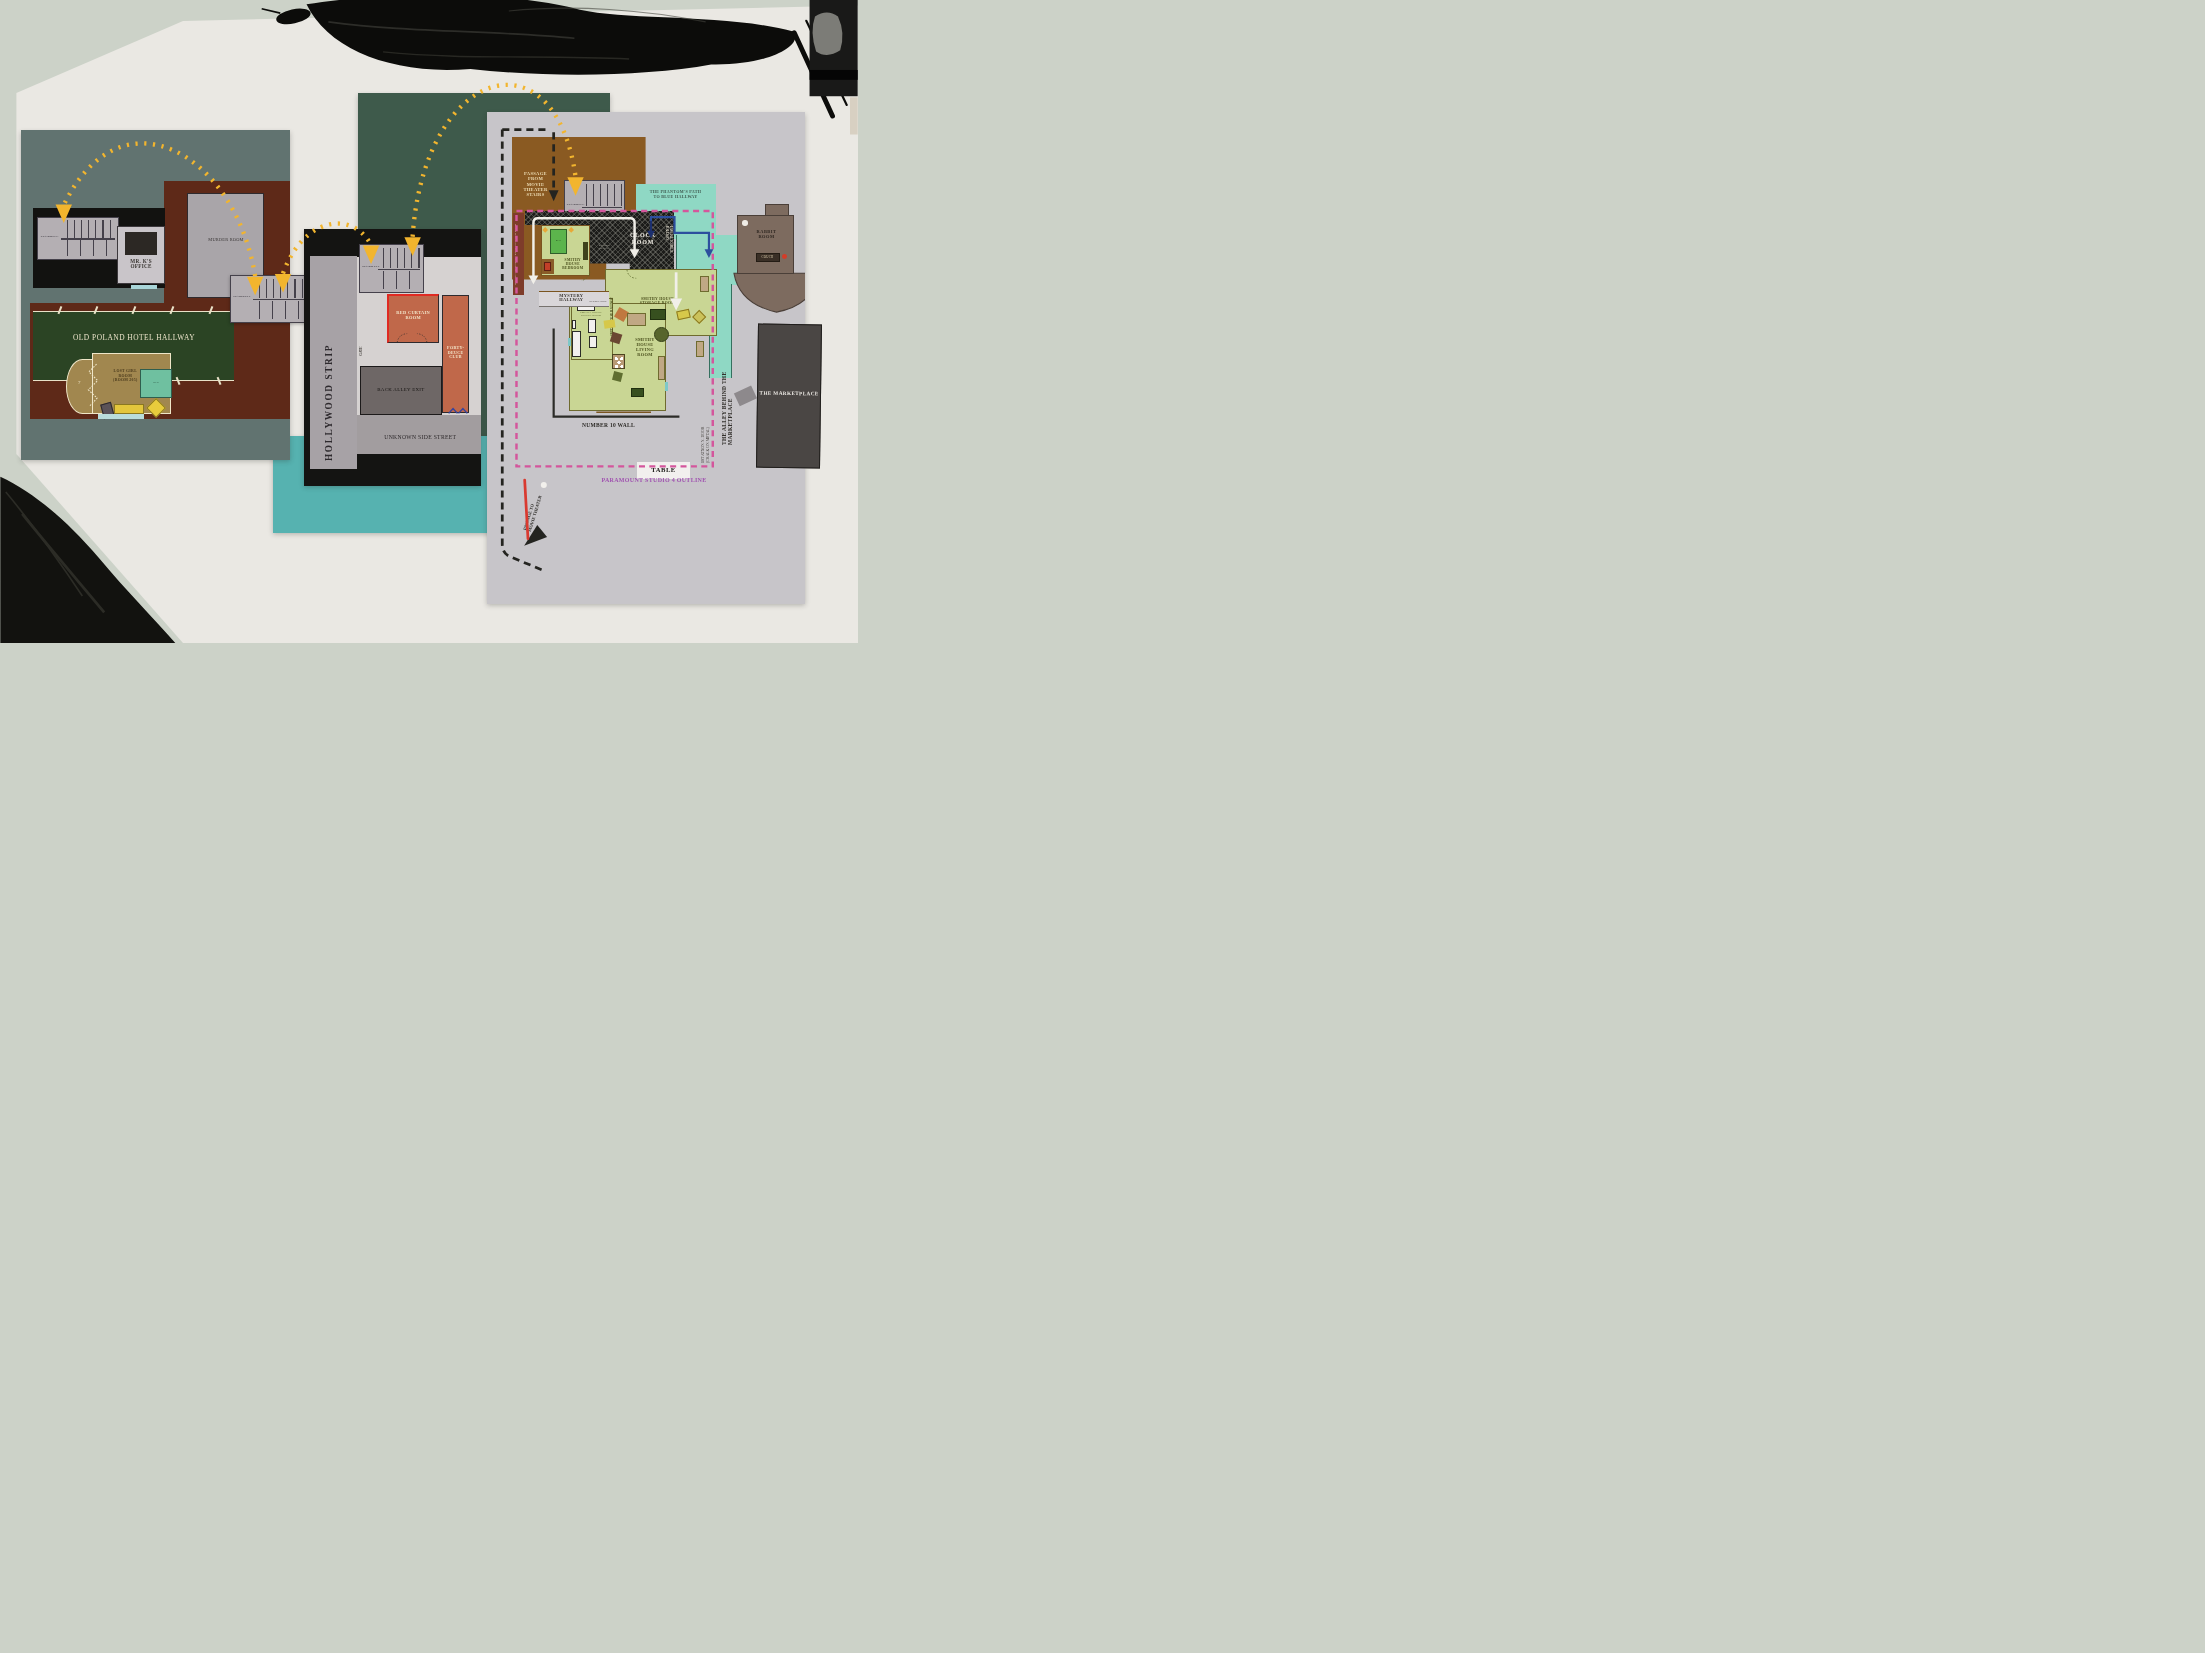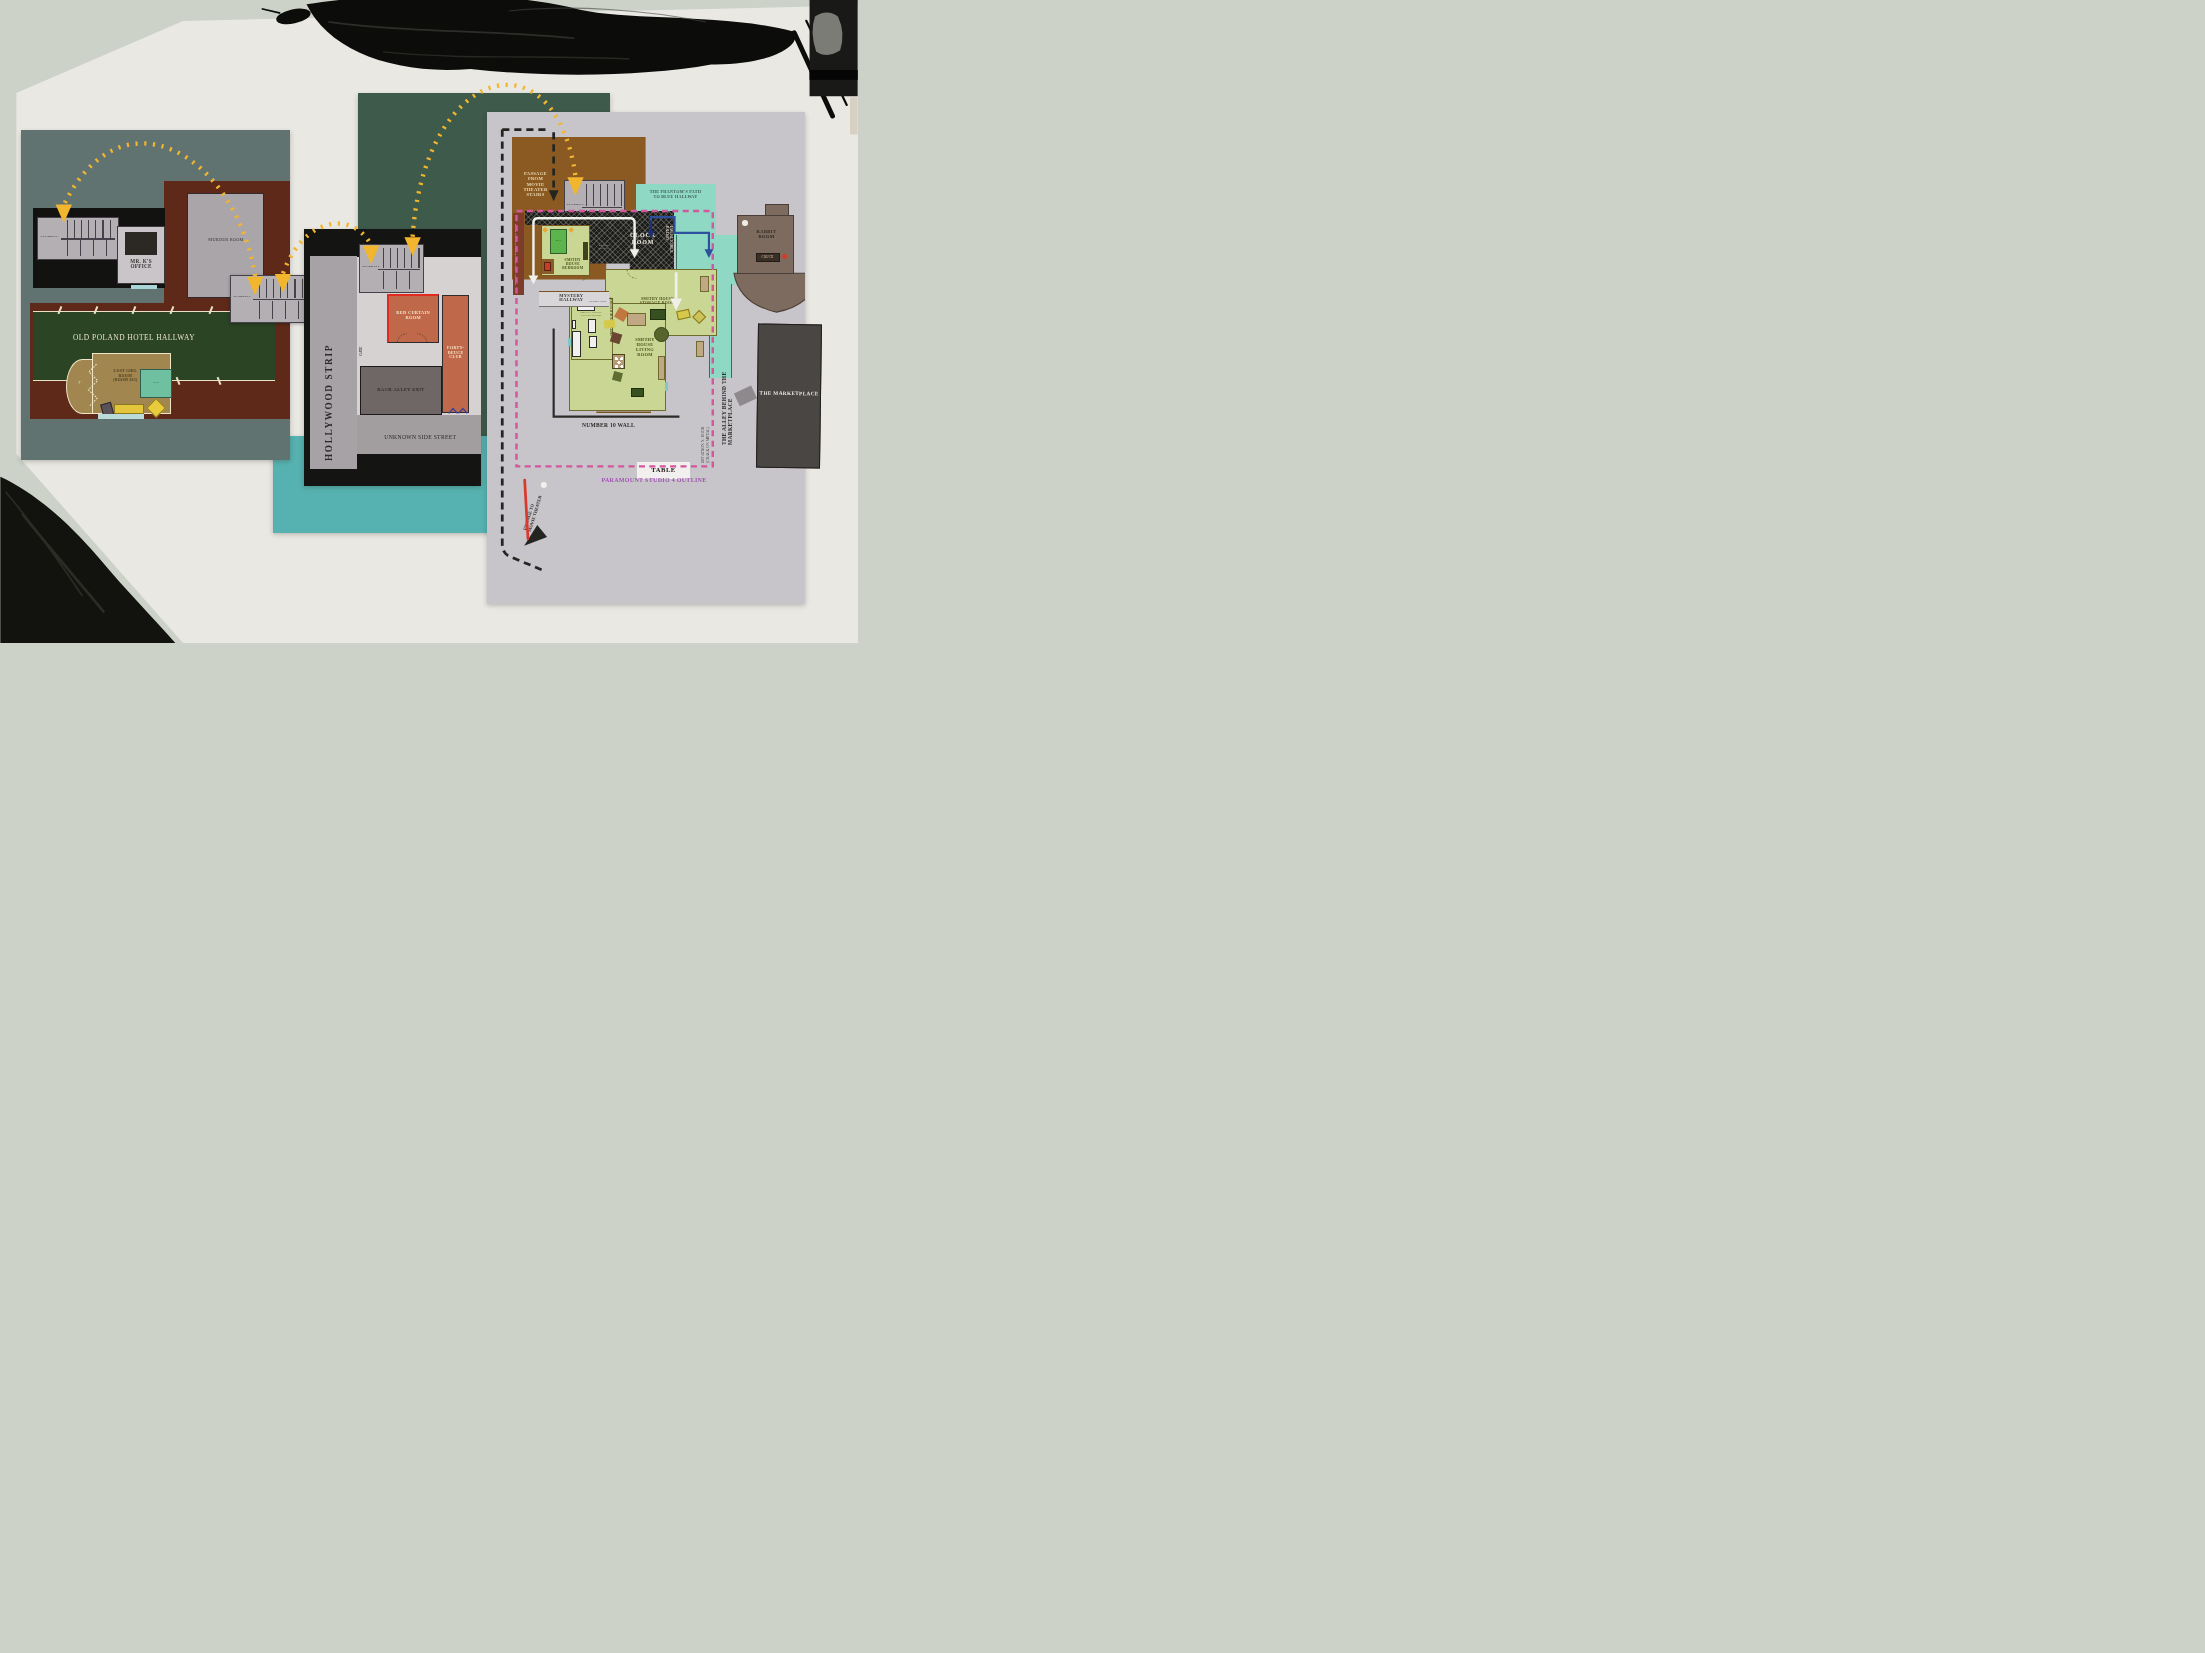--- a/index.html
+++ b/index.html
@@ -195,21 +195,21 @@
       <div class="abs lbl" style="left:2.2px;top:32px;width:42px;font-size:5.2px;font-weight:bold;color:#3a3632;">MR. K'S
 OFFICE</div>
     </div>
     <div class="abs" style="left:98px;top:77px;width:26px;height:3.8px;background:#a8d5d8;"></div>
   </div>
 
   <div class="abs" style="left:166px;top:63px;width:77px;height:105px;background:#a9a5a9;border:1.4px solid #2e2a2e;">
     <div class="abs lbl" style="left:5.5px;top:43px;width:65px;font-size:4.4px;color:#3a3636;letter-spacing:0.2px;">MURDER ROOM</div>
   </div>
 
-  <div class="abs" style="left:12px;top:181px;width:242px;height:70px;background:#2b4424;border-top:1.6px solid #e9e2c8;border-bottom:1.6px solid #e9e2c8;">
+  <div class="abs" style="left:12px;top:181px;width:201px;height:70px;background:#2b4424;border-top:1.6px solid #e9e2c8;border-bottom:1.6px solid #e9e2c8;">
     <div class="abs lbl" style="left:11px;top:22px;width:180px;font-size:7.4px;color:#e9e2c8;letter-spacing:0.5px;">OLD POLAND HOTEL HALLWAY</div>
   </div>
 
   <div class="abs" style="left:38px;top:176px;width:1.6px;height:7.7px;background:#e9e2c8;transform:rotate(22deg);"></div>
   <div class="abs" style="left:74px;top:176px;width:1.6px;height:7.7px;background:#e9e2c8;transform:rotate(22deg);"></div>
   <div class="abs" style="left:112px;top:176px;width:1.6px;height:7.7px;background:#e9e2c8;transform:rotate(22deg);"></div>
   <div class="abs" style="left:150px;top:176px;width:1.6px;height:7.7px;background:#e9e2c8;transform:rotate(22deg);"></div>
   <div class="abs" style="left:189px;top:176px;width:1.6px;height:7.7px;background:#e9e2c8;transform:rotate(22deg);"></div>
   <div class="abs" style="left:57px;top:247px;width:1.6px;height:7.7px;background:#e9e2c8;transform:rotate(-22deg);"></div>
   <div class="abs" style="left:107px;top:247px;width:1.6px;height:7.7px;background:#e9e2c8;transform:rotate(-22deg);"></div>

